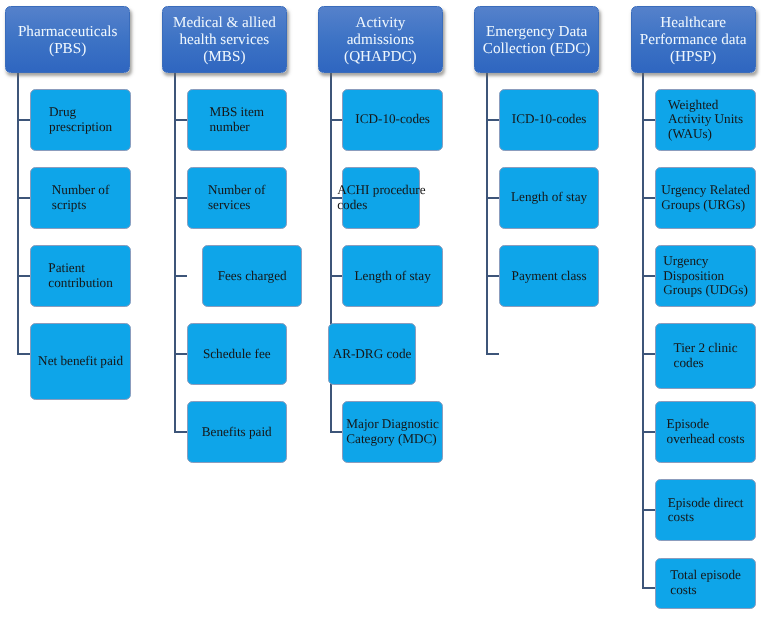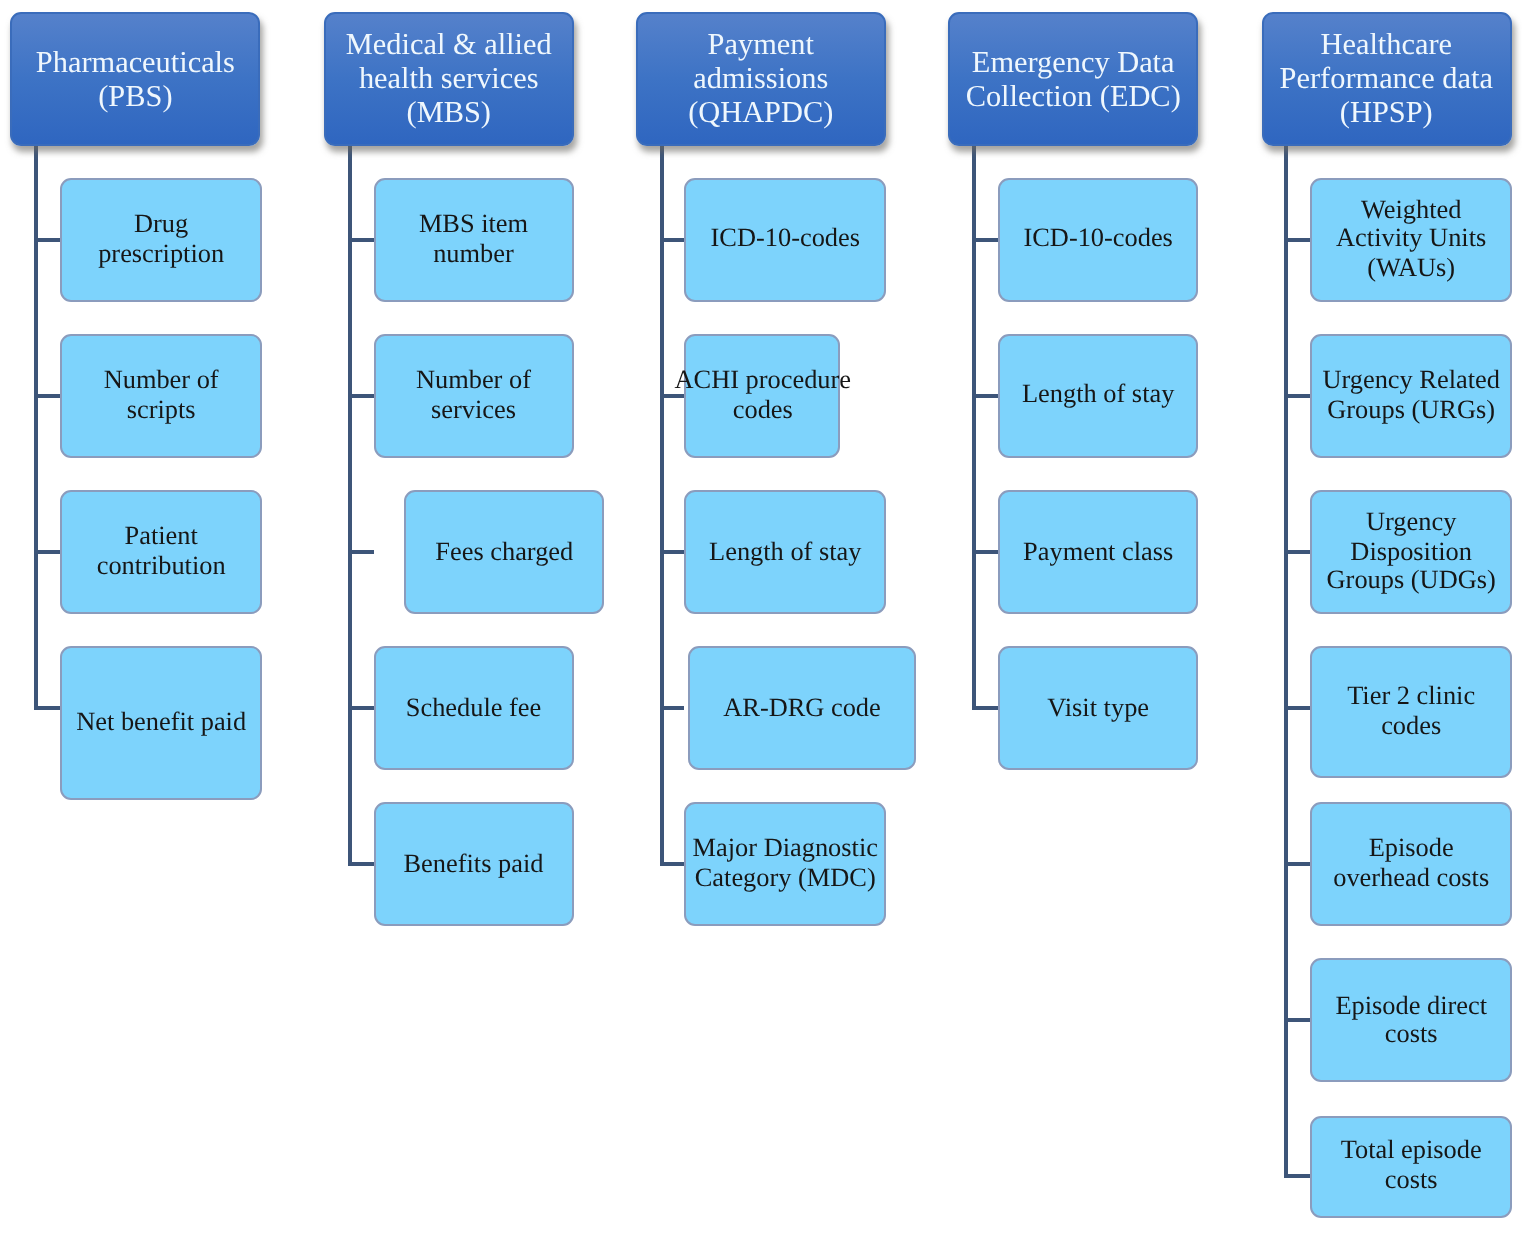--- a/index.html
+++ b/index.html
@@ -26,24 +26,23 @@
     font-size:15.2px;
     line-height:17.2px;
     box-shadow:1.2px 3px 3.2px rgba(105,103,98,.6);
   }
 
   .child{
     position:absolute;
     box-sizing:border-box;
     border:1px solid #8b9cbd;
     border-radius:5.5px;
-    background:#7dd3fc;
+    background:#0ea5e9;
     color:#161616;
     display:flex;align-items:center;justify-content:center;
-    text-align:center;
     font-size:13.2px;
     line-height:14.8px;
   }
 
   .lines{display:block;white-space:nowrap;}
   .lines i{font-style:normal;}
 
   .stem{position:absolute;width:1.7px;background:#3d5579;}
   .tick{position:absolute;height:1.7px;background:#3d5579;}
 </style>
@@ -93,36 +92,36 @@
   <div class="child" style="left:186.6px;top:323.19px;width:100.3px;height:61.8px">
     <span class="lines"><i>Schedule fee</i></span>
   </div>
   <div class="tick" style="left:174px;top:431px;width:12.6px"></div>
   <div class="child" style="left:186.6px;top:401.32px;width:100.3px;height:61.8px">
     <span class="lines"><i>Benefits paid</i></span>
   </div>
 
   <div class="stem" style="left:330px;top:73.4px;height:358.82px"></div>
   <div class="hdr" style="left:317.8px;top:6.3px;width:125.2px;height:67.1px">
-    <span class="lines"><i>Payment</i><br><i>admissions</i><br><i>(QHAPDC)</i></span>
+    <span class="lines"><i>Activity</i><br><i>admissions</i><br><i>(QHAPDC)</i></span>
   </div>
   <div class="tick" style="left:330px;top:119px;width:12.4px"></div>
   <div class="child" style="left:342.4px;top:88.8px;width:100.5px;height:61.8px">
     <span class="lines"><i>ICD-10-codes</i></span>
   </div>
   <div class="tick" style="left:330px;top:197px;width:12.4px"></div>
   <div class="child" style="left:342.4px;top:166.93px;width:78px;height:61.8px">
     <span class="lines"><i>ACHI procedure</i><br><i>codes</i></span>
   </div>
   <div class="tick" style="left:330px;top:275px;width:12.4px"></div>
   <div class="child" style="left:342.4px;top:245.06px;width:100.5px;height:61.8px">
     <span class="lines"><i>Length of stay</i></span>
   </div>
   <div class="tick" style="left:330px;top:353px;width:12.4px"></div>
-  <div class="child" style="left:344px;top:323.19px;width:114px;height:61.8px">
+  <div class="child" style="left:328px;top:323.19px;width:88px;height:61.8px">
     <span class="lines"><i>AR-DRG code</i></span>
   </div>
   <div class="tick" style="left:330px;top:431px;width:12.4px"></div>
   <div class="child" style="left:342.4px;top:401.32px;width:100.5px;height:61.8px">
     <span class="lines"><i>Major Diagnostic</i><br><i>Category (MDC)</i></span>
   </div>
 
   <div class="stem" style="left:486px;top:73.4px;height:280.69px"></div>
   <div class="hdr" style="left:474.3px;top:6.3px;width:124.6px;height:67.1px">
     <span class="lines"><i>Emergency Data</i><br><i>Collection (EDC)</i></span>
@@ -133,23 +132,20 @@
   </div>
   <div class="tick" style="left:486px;top:197px;width:12.8px"></div>
   <div class="child" style="left:498.8px;top:166.93px;width:100.6px;height:61.8px">
     <span class="lines"><i>Length of stay</i></span>
   </div>
   <div class="tick" style="left:486px;top:275px;width:12.8px"></div>
   <div class="child" style="left:498.8px;top:245.06px;width:100.6px;height:61.8px">
     <span class="lines"><i>Payment class</i></span>
   </div>
   <div class="tick" style="left:486px;top:353px;width:12.8px"></div>
-  <div class="child" style="left:498.8px;top:323.19px;width:100.6px;height:61.8px">
-    <span class="lines"><i>Visit type</i></span>
-  </div>
 
   <div class="stem" style="left:642px;top:73.4px;height:515.08px"></div>
   <div class="hdr" style="left:630.6px;top:6.3px;width:125.1px;height:67.1px">
     <span class="lines"><i>Healthcare</i><br><i>Performance data</i><br><i>(HPSP)</i></span>
   </div>
   <div class="tick" style="left:642px;top:119px;width:13.1px"></div>
   <div class="child" style="left:655.1px;top:88.8px;width:101px;height:61.8px">
     <span class="lines"><i>Weighted</i><br><i>Activity Units</i><br><i>(WAUs)</i></span>
   </div>
   <div class="tick" style="left:642px;top:197px;width:13.1px"></div>

